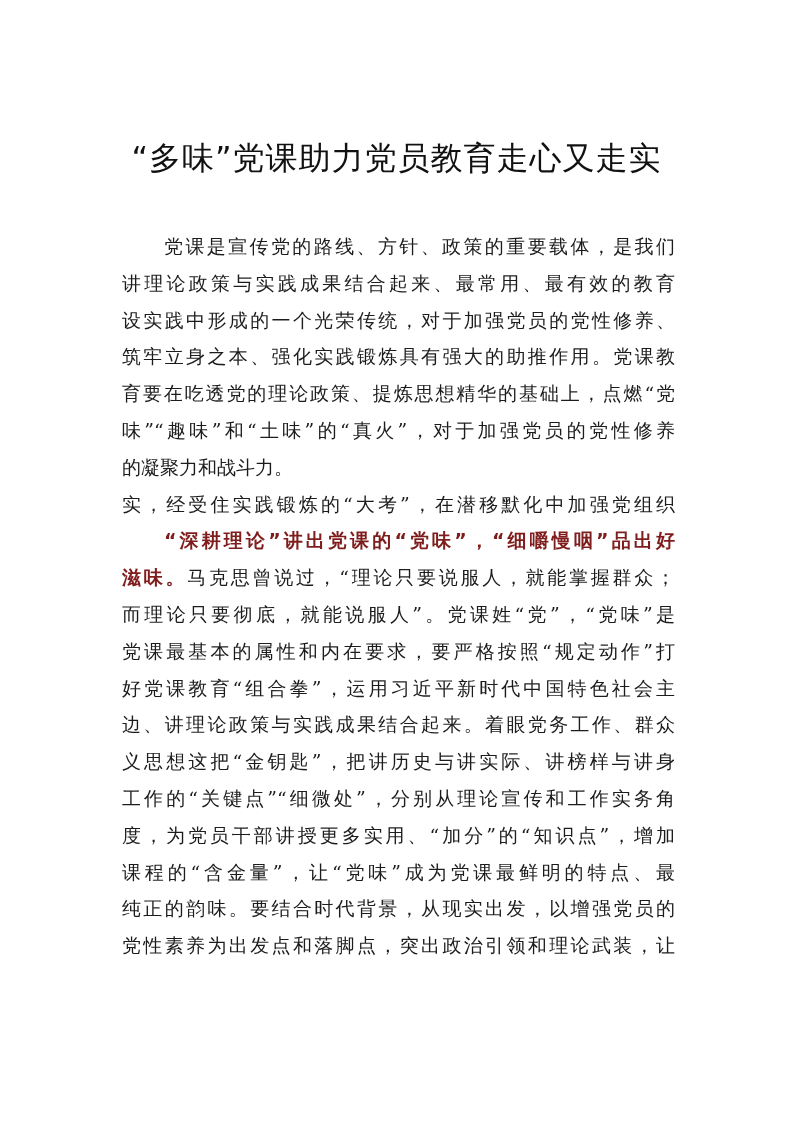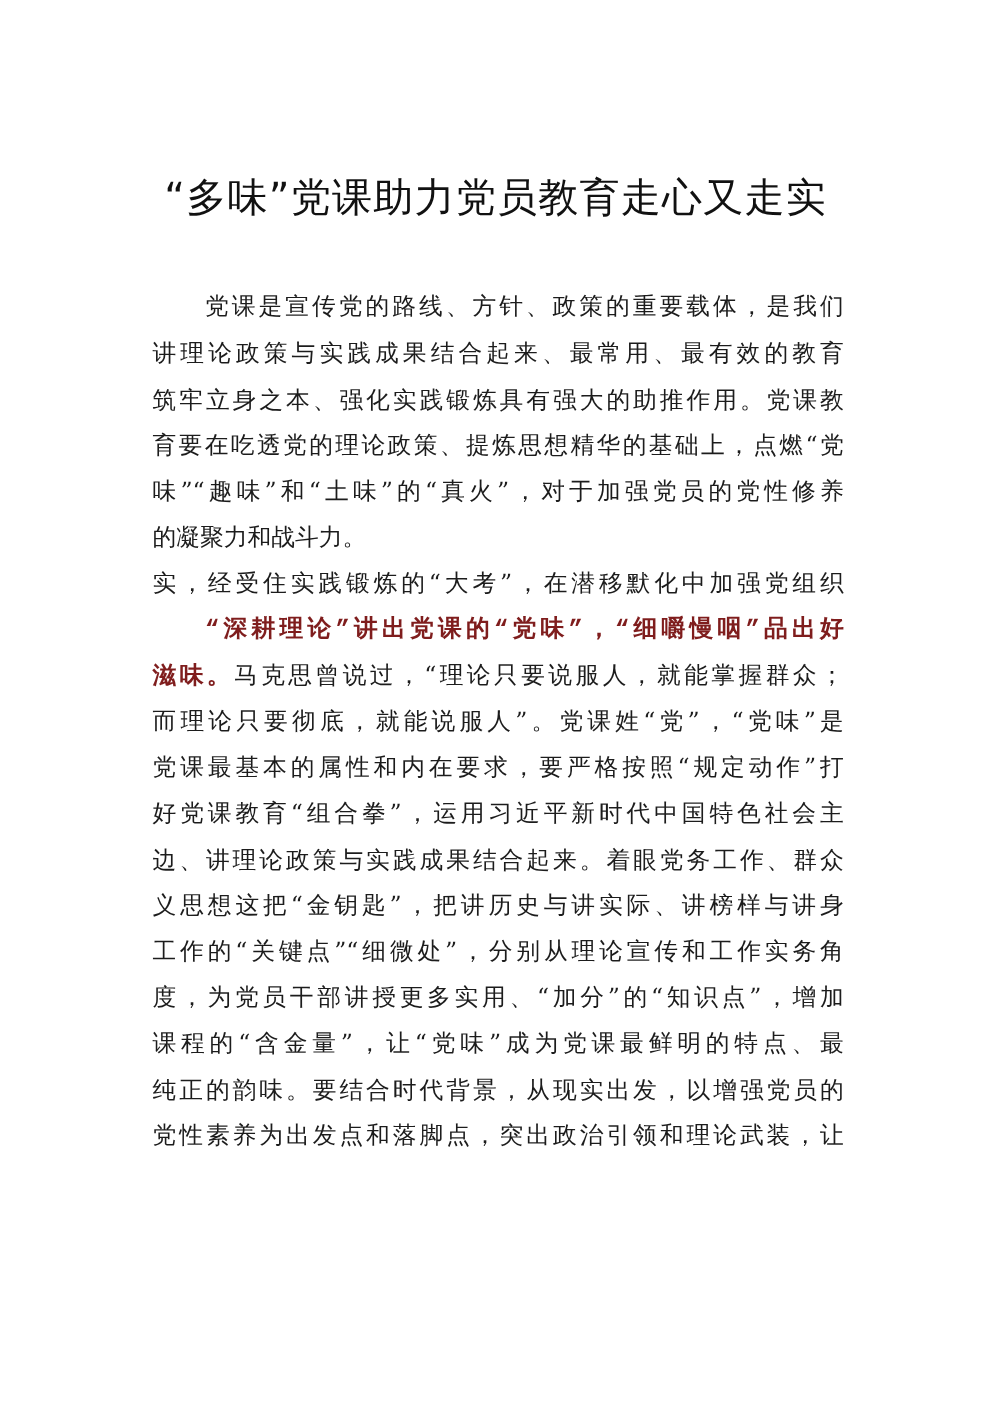--- a/index.html
+++ b/index.html
@@ -50,40 +50,40 @@
     text-align: justify;
     text-align-last: justify;
     color: #1c1c1c;
     font-family: "DejaVu Serif", "Liberation Serif", serif;
   }
   .line.last {
     text-align-last: left;
   }
   .line.indent {
     padding-left: 42px;
-    font-family: Liberation Mono, monospace;
   }
   .bold {
     font-weight: bold;
     font-family: "DejaVu Sans", "Liberation Sans", sans-serif;
     color: #7f1d1d;
   }
 </style>
 </head>
 <body>
 
 <div class="page">
 
   <div class="title">“多味”党课助力党员教育走心又走实</div>
 
   <div class="body-text">
 
     <div>
       <span class="line indent">党课是宣传党的路线、方针、政策的重要载体，是我们</span>
       <span class="line">讲理论政策与实践成果结合起来、最常用、最有效的教育</span>
+      <span class="line">设实践中形成的一个光荣传统，对于加强党员的党性修养、</span>
       <span class="line">筑牢立身之本、强化实践锻炼具有强大的助推作用。党课教</span>
       <span class="line">育要在吃透党的理论政策、提炼思想精华的基础上，点燃“党</span>
       <span class="line">味”“趣味”和“土味”的“真火”，对于加强党员的党性修养</span>
       <span class="line last">的凝聚力和战斗力。</span>
       <span class="line">实，经受住实践锻炼的“大考”，在潜移默化中加强党组织</span>
     </div>
 
     <div>
       <span class="line indent bold">“深耕理论”讲出党课的“党味”，“细嚼慢咽”品出好</span>
       <span class="line"><b class="bold">滋味。</b><span>马克思曾说过，“理论只要说服人，就能掌握群众；</span></span>

